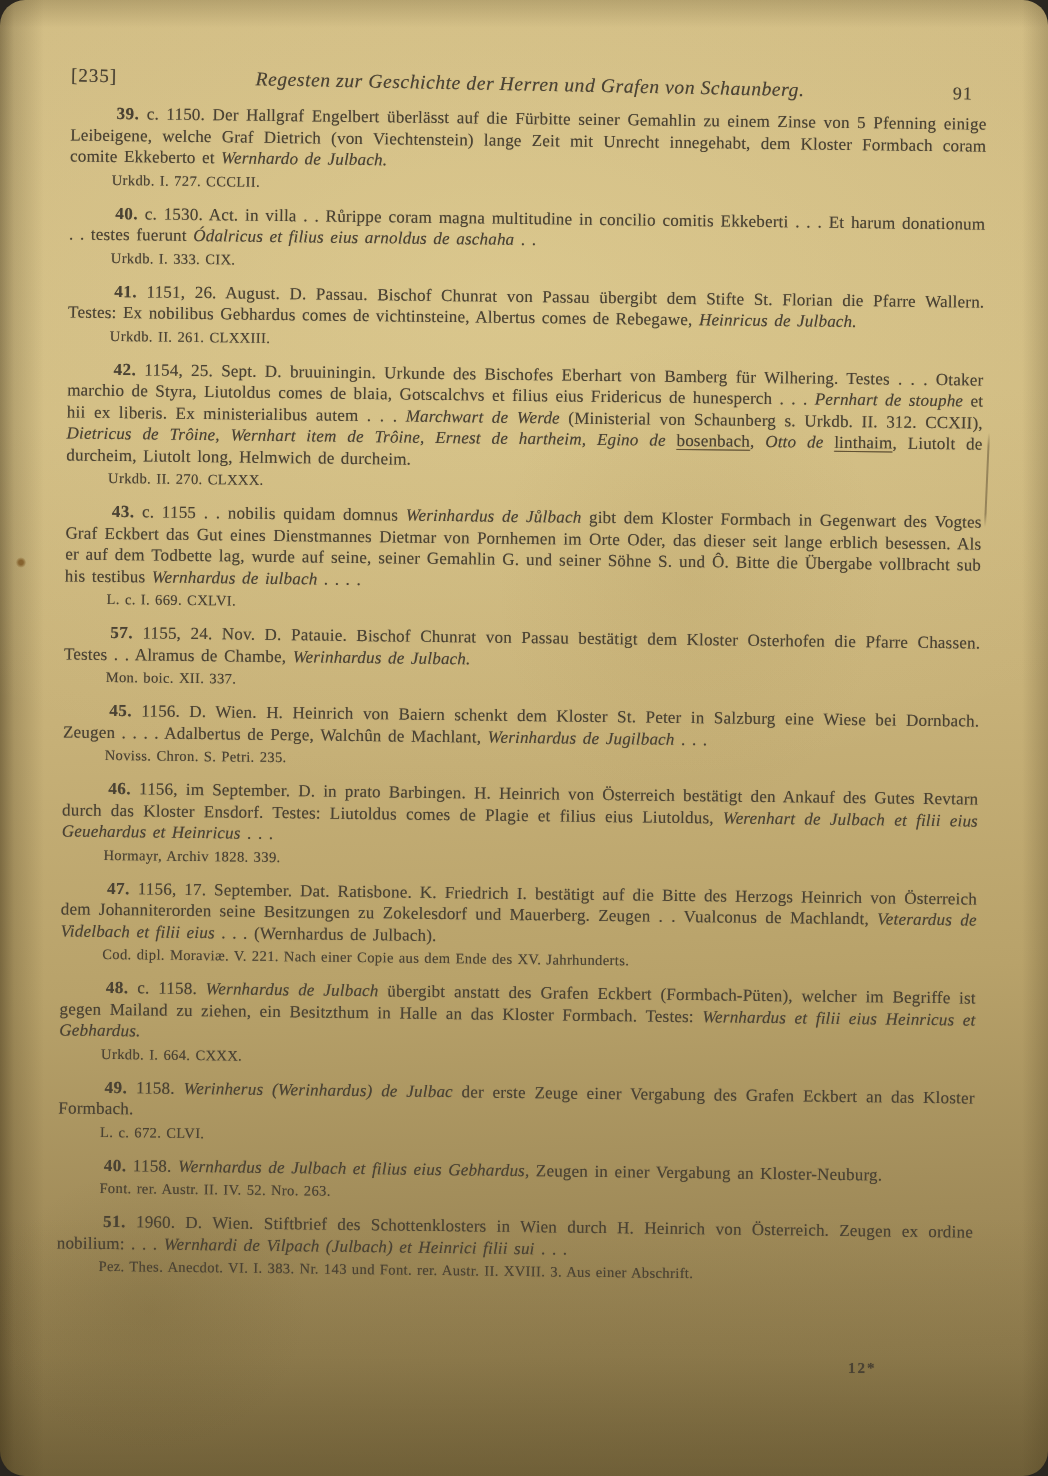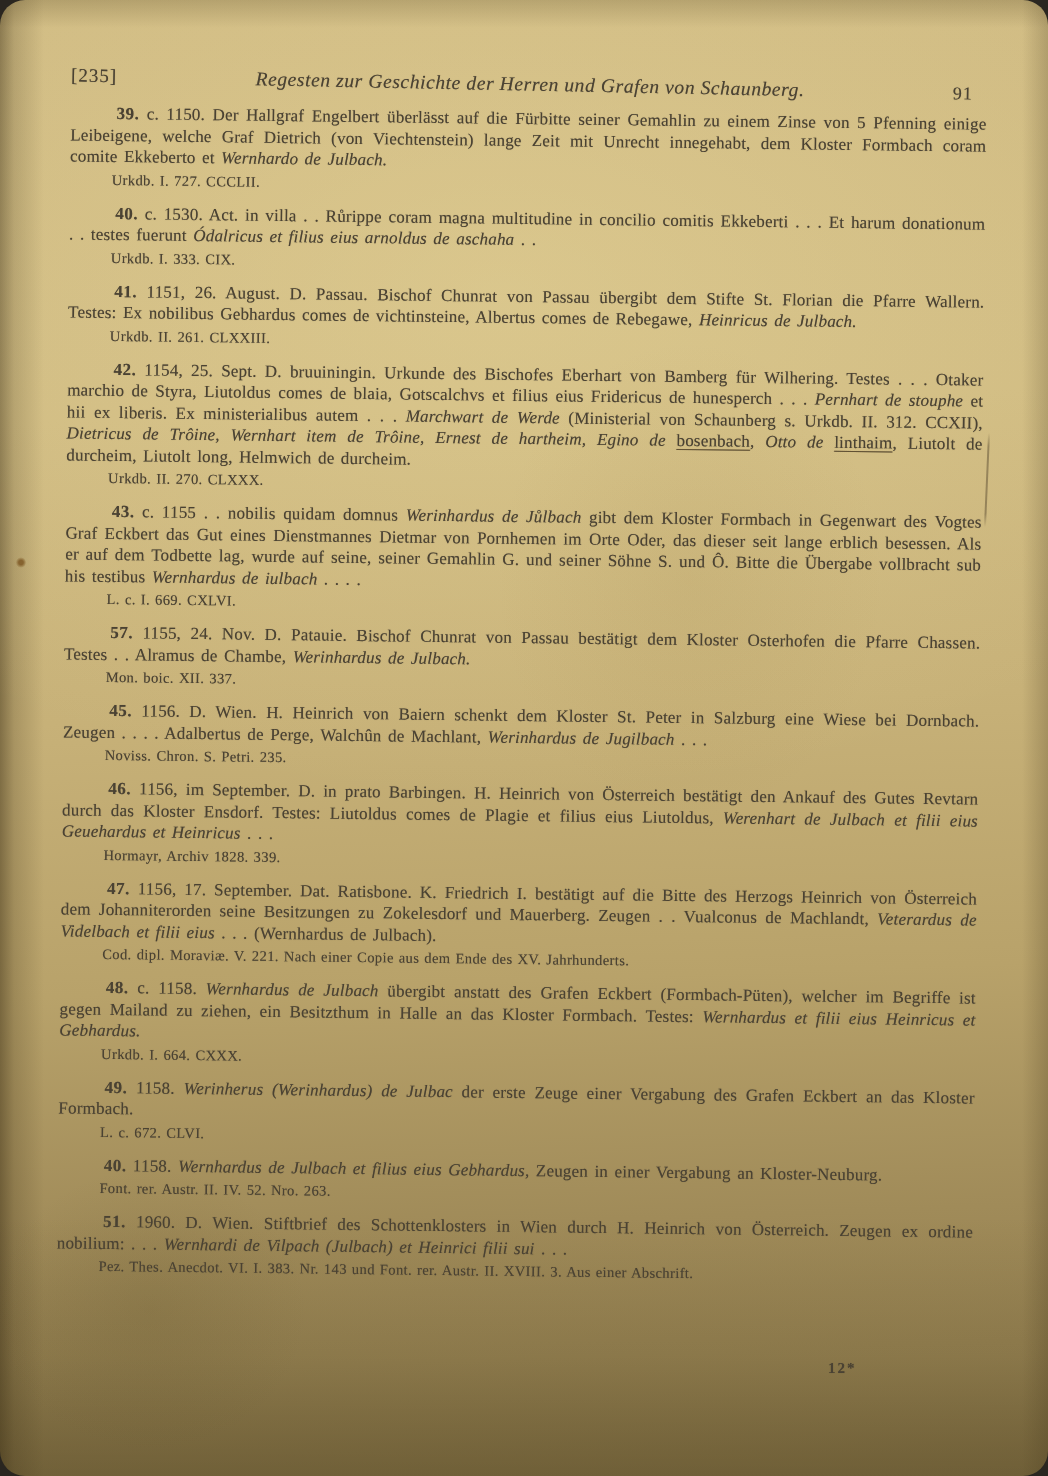--- a/index.html
+++ b/index.html
@@ -52,21 +52,21 @@
   }
   .enum{font-weight:bold;letter-spacing:0.5px;}
   .seg-i{font-style:italic;}
   .seg-u{text-decoration:underline;text-decoration-thickness:1px;
     text-underline-offset:3px;text-decoration-color:rgba(88,72,44,0.85);}
   .cite{
     font-size:14.5px;line-height:19px;
     margin:3px 0 0 42px;
     letter-spacing:0.4px;word-spacing:1px;
   }
-  .signature-mark{position:absolute;left:828px;top:1360px;font-size:15px;font-weight:bold;
+  .signature-mark{position:absolute;left:848px;top:1360px;font-size:15px;font-weight:bold;
     letter-spacing:2px;color:#4a4233;text-shadow:0 0 0.7px rgba(74,66,51,0.55);}
 </style>
 </head>
 <body>
 
 <div class="page">
   <div class="stain stain-a"></div>
   <div class="stain stain-b"></div>
   <div class="foxing-spot"></div>
   <div class="pencil-mark"></div>

